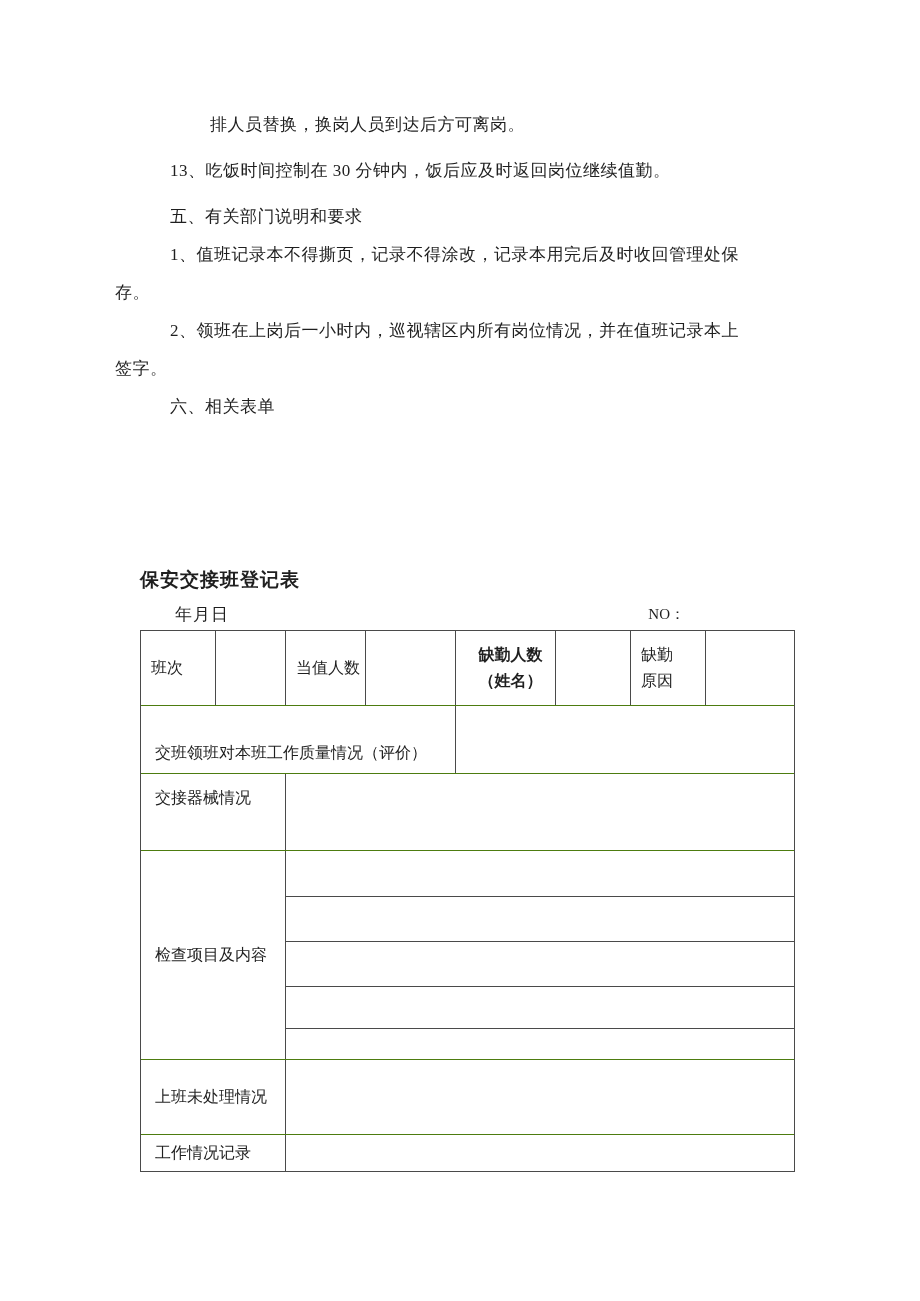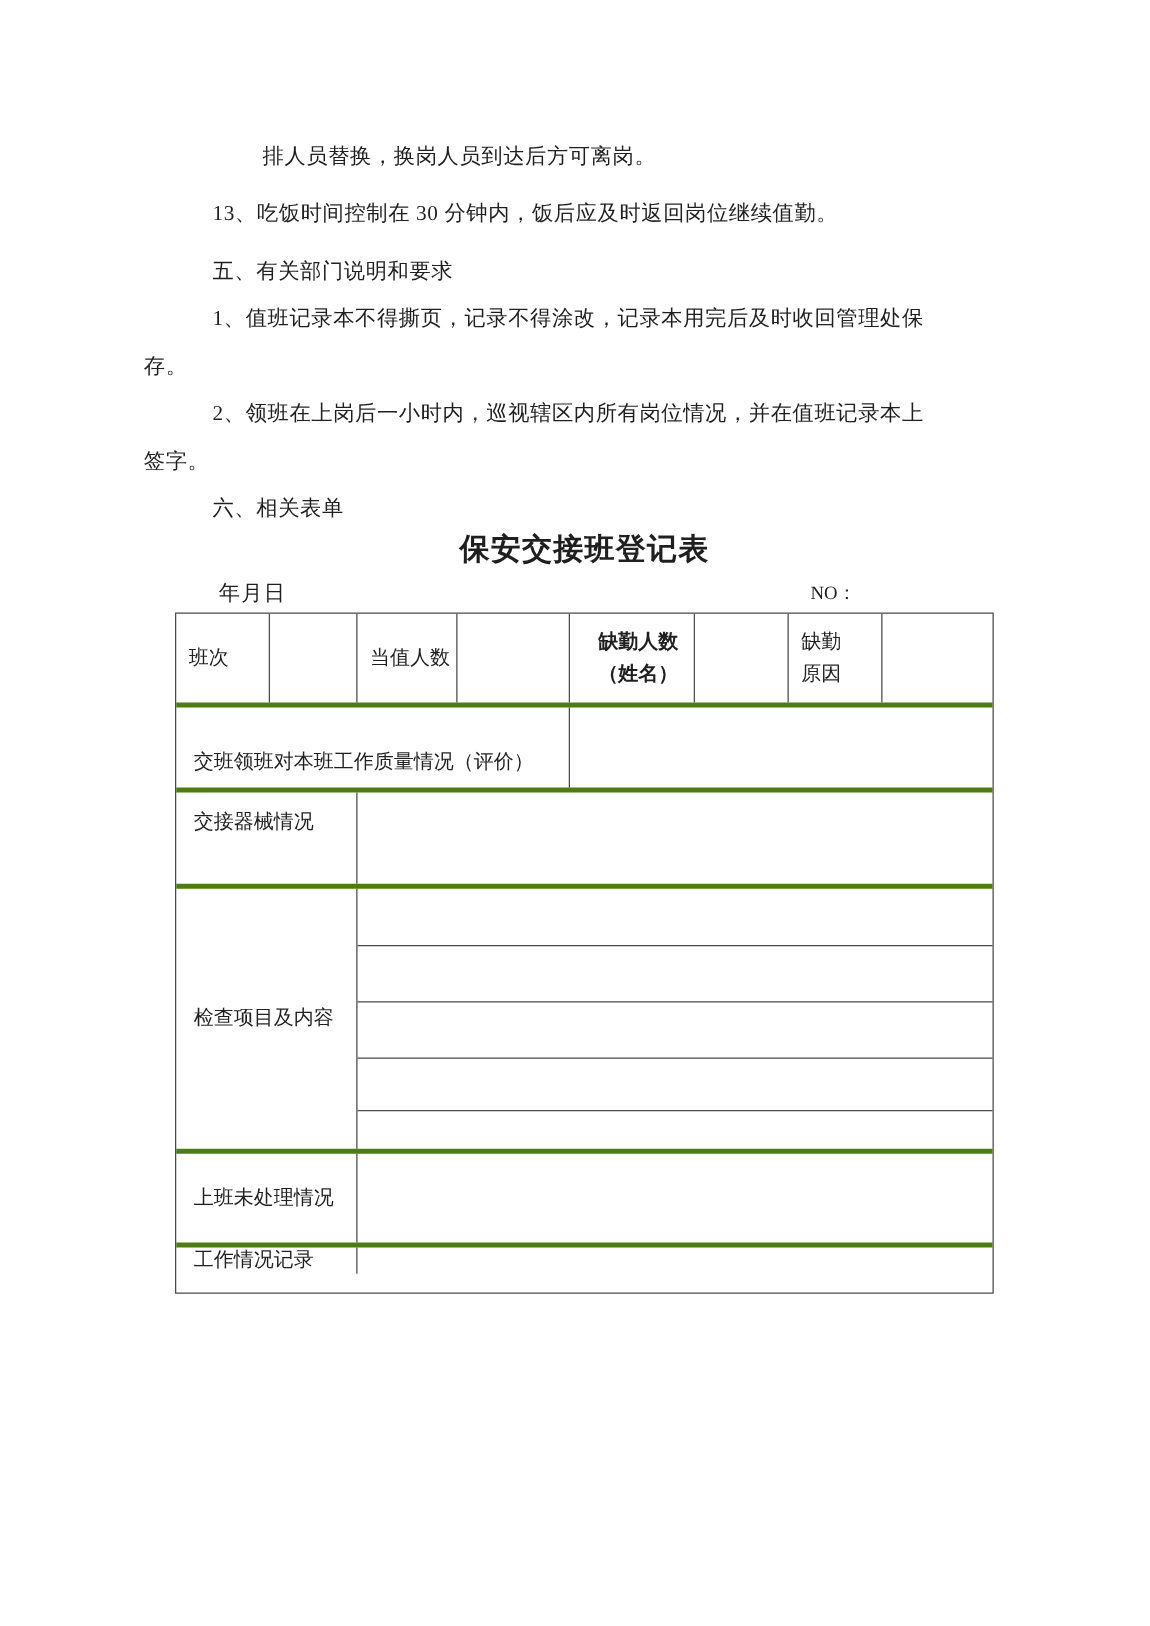--- a/index.html
+++ b/index.html
@@ -18,24 +18,25 @@
     line-height: 38px;
     letter-spacing: 0.5px;
     white-space: nowrap;
   }
   .doc-text .line.sp { margin-bottom: 8px; }
   .indent-first { padding-left: 55px; }
   .indent-cont  { padding-left: 95px; }
 
   
   .form-title {
+    margin-top: 140px;
     width: 655px;
     margin-left: 25px;
-    text-align: center;
-    font-size: 24px;
+    text-align: left;
+    font-size: 19px;
     font-weight: bold;
     line-height: 28px;
     letter-spacing: 1px;
   }
 
   
   .date-row {
     width: 655px;
     margin-left: 25px;
     margin-top: 8px;
@@ -48,21 +49,21 @@
   .date-row .no-label { margin-left: auto; margin-right: 110px; font-size: 15px; }
 
   
   .tbl {
     width: 655px;
     margin-left: 25px;
     margin-top: 4px;
     border: 1px solid #4a4a4a;
     font-size: 16px;
   }
-  .trow { display: flex; border-bottom: 4px solid #4d7c0f; }
+  .trow { display: flex; border-bottom: 1px solid #4d7c0f; }
   .trow:last-child { border-bottom: none; }
   .cell { border-right: 1px solid #4a4a4a; }
   .cell:last-child { border-right: none; }
   .cell.fill { flex: 1; }
 
   .r1 { height: 75px; }
   .r1 .cell { display: flex; flex-direction: column; justify-content: center; }
   .r1 .lab { padding-left: 10px; line-height: 26px; }
   .r1 .lab-center { align-items: center; }
   .r1 .lab-center span { padding-left: 0; }
@@ -89,21 +90,21 @@
   }
   .r4 .sub-col { flex: 1; display: flex; flex-direction: column; }
   .r4 .sub-row { border-bottom: 1px solid #4a4a4a; }
   .r4 .sub-row:last-child { border-bottom: none; }
   .sr1 { height: 46px; } .sr2 { height: 45px; } .sr3 { height: 45px; }
   .sr4 { height: 42px; } .sr5 { height: 30px; }
 
   .r5 { height: 75px; text-align: right; }
   .r5 .label-cell { width: 145px; display: flex; align-items: center; padding-left: 14px; }
 
-  .r6 { height: 36px; flex-direction: column; }
+  .r6 { height: 36px; }
   .r6 .label-cell { width: 145px; display: flex; align-items: center; padding-left: 14px; }
 </style>
 </head>
 <body>
 
 <div class="page">
 
   <div class="doc-text">
     <p class="line indent-cont sp">排人员替换，换岗人员到达后方可离岗。</p>
     <p class="line indent-first sp">13、吃饭时间控制在 30 分钟内，饭后应及时返回岗位继续值勤。</p>

